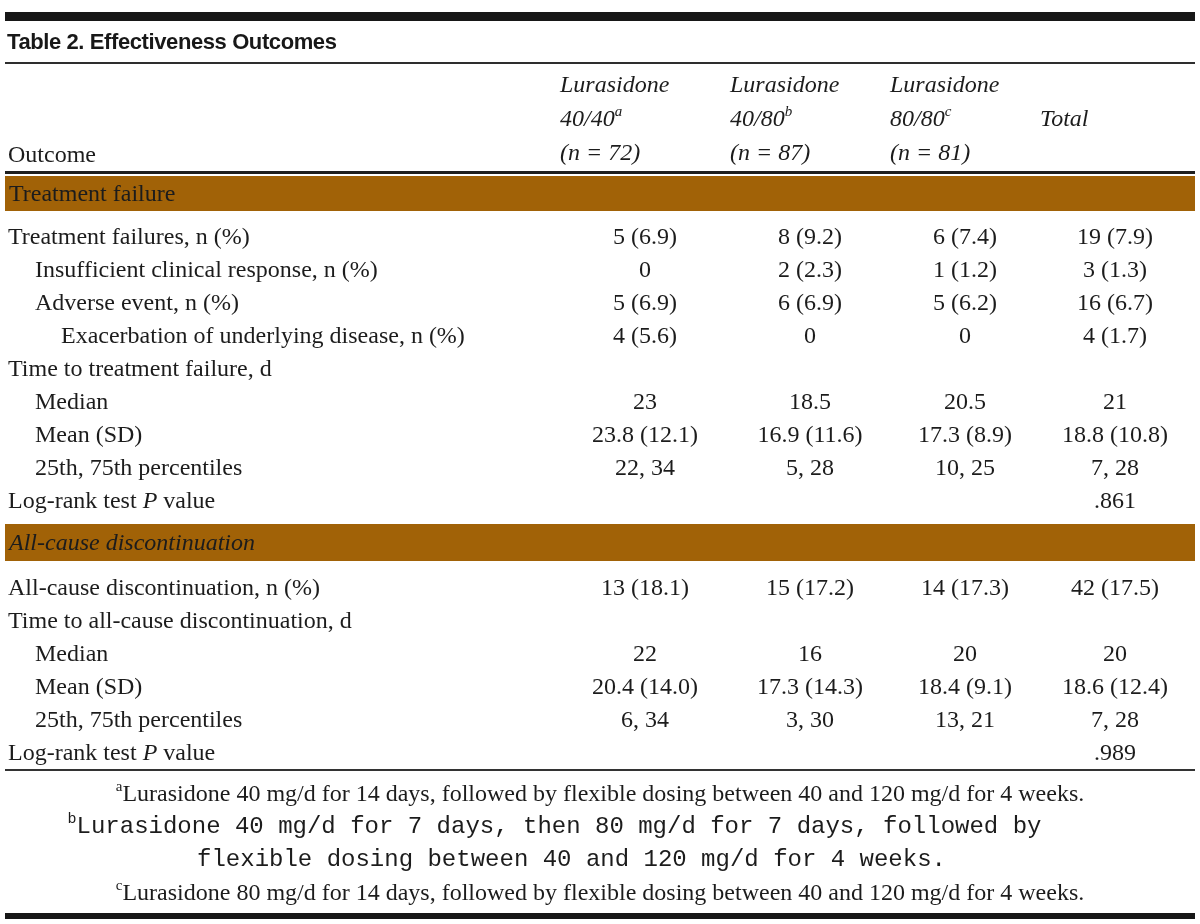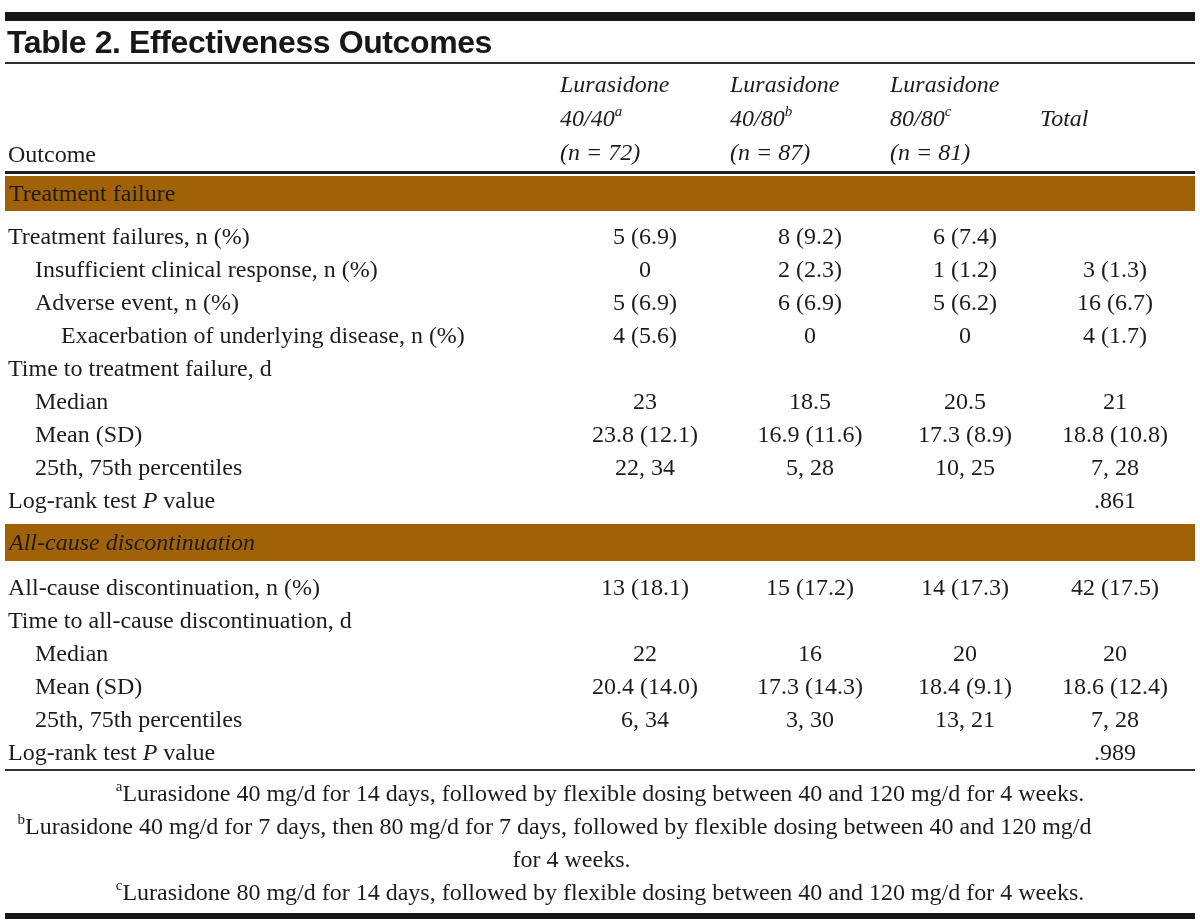--- a/index.html
+++ b/index.html
@@ -15,21 +15,21 @@
     box-sizing: border-box;
   }
   .inner { margin: 0 5px; }
 
   .bar-thick-top { height: 9px; background: #171717; margin-top: 12px; }
   .bar-thick-bottom { height: 6px; background: #171717; margin-top: 2px; }
 
   .title {
     font-family: "Liberation Sans", sans-serif;
     font-weight: bold;
-    font-size: 32px;
+    font-size: 22px;
     letter-spacing: -0.4px;
     color: #181818;
     line-height: 40px;
     padding: 1px 0 0 2px;
     height: 41px;
     box-sizing: border-box;
   }
   .rule-title { height: 2px; background: #2e2e2e; }
   .rule-header { height: 3px; background: #1f1f1f; }
   .rule-foot { height: 2px; background: #333333; }
@@ -75,21 +75,21 @@
   .ind2 { padding-left: 56px; }
   .cell.val { text-align: center; white-space: nowrap; }
   .it { font-style: italic; }
 
   .footnotes { padding: 6px 0 2px 0; line-height: 33px; text-align: center; }
   .footnote {
     margin: 0;
     padding-left: 34px;
     text-indent: -34px;
   }
-  .footnote.wrap-b { max-width: 1065px; }
+  .footnote.wrap-b { max-width: 1065px; font-family: Liberation Mono, monospace; }
 </style>
 </head>
 <body>
 
 <div class="page">
   <div class="inner">
 
     <div class="bar-thick-top"></div>
 
     <div class="title">Table 2. Effectiveness Outcomes</div>
@@ -124,20 +124,21 @@
 
     <div class="rule-header"></div>
 
     <div class="section-row">Treatment failure</div>
 
     <div class="grid row">
       <div class="cell label ind0">Treatment failures, n (%)</div>
       <div class="cell val">5 (6.9)</div>
       <div class="cell val">8 (9.2)</div>
       <div class="cell val">6 (7.4)</div>
+      <div class="cell val">19 (7.9)</div>
     </div>
 
     <div class="grid row">
       <div class="cell label ind1">Insufficient clinical response, n (%)</div>
       <div class="cell val">0</div>
       <div class="cell val">2 (2.3)</div>
       <div class="cell val">1 (1.2)</div>
       <div class="cell val">3 (1.3)</div>
     </div>
 

